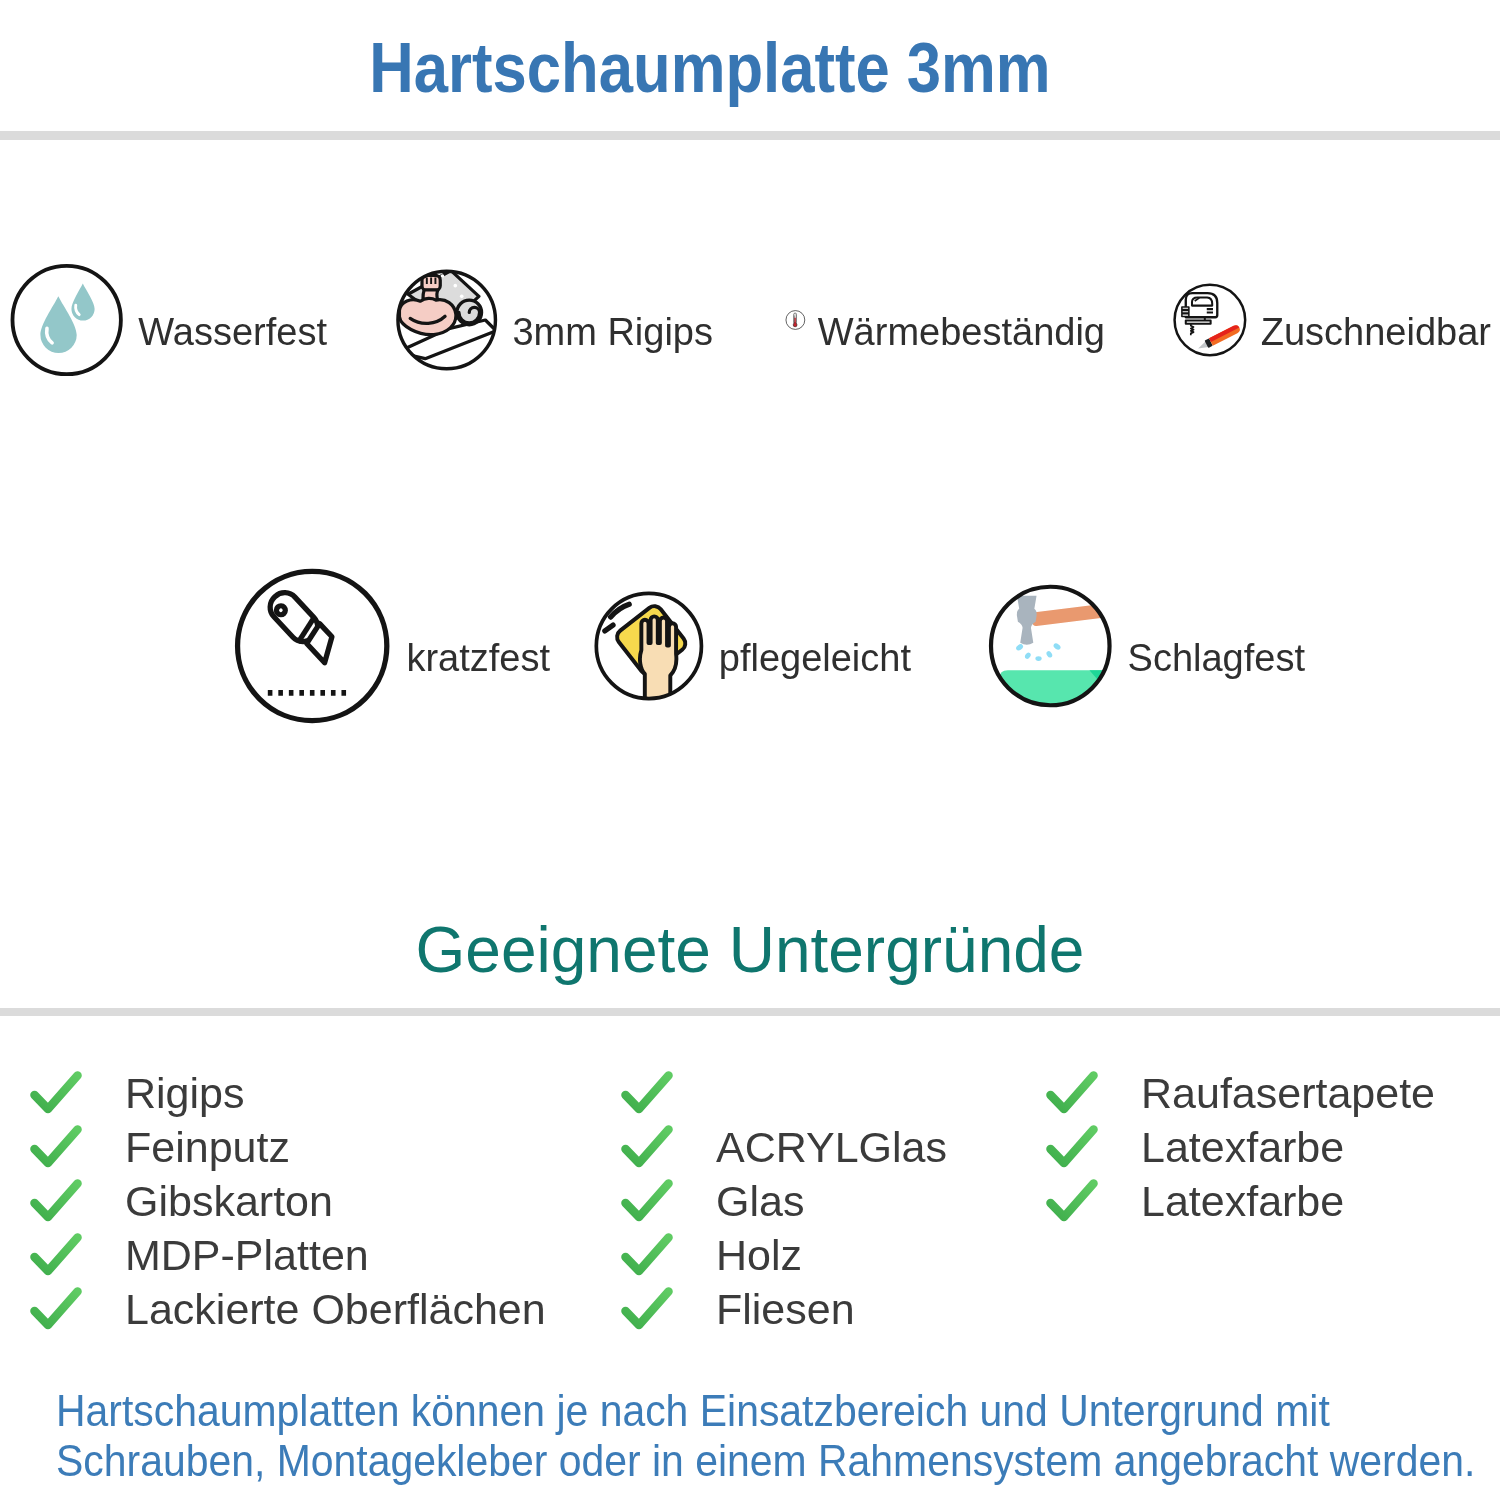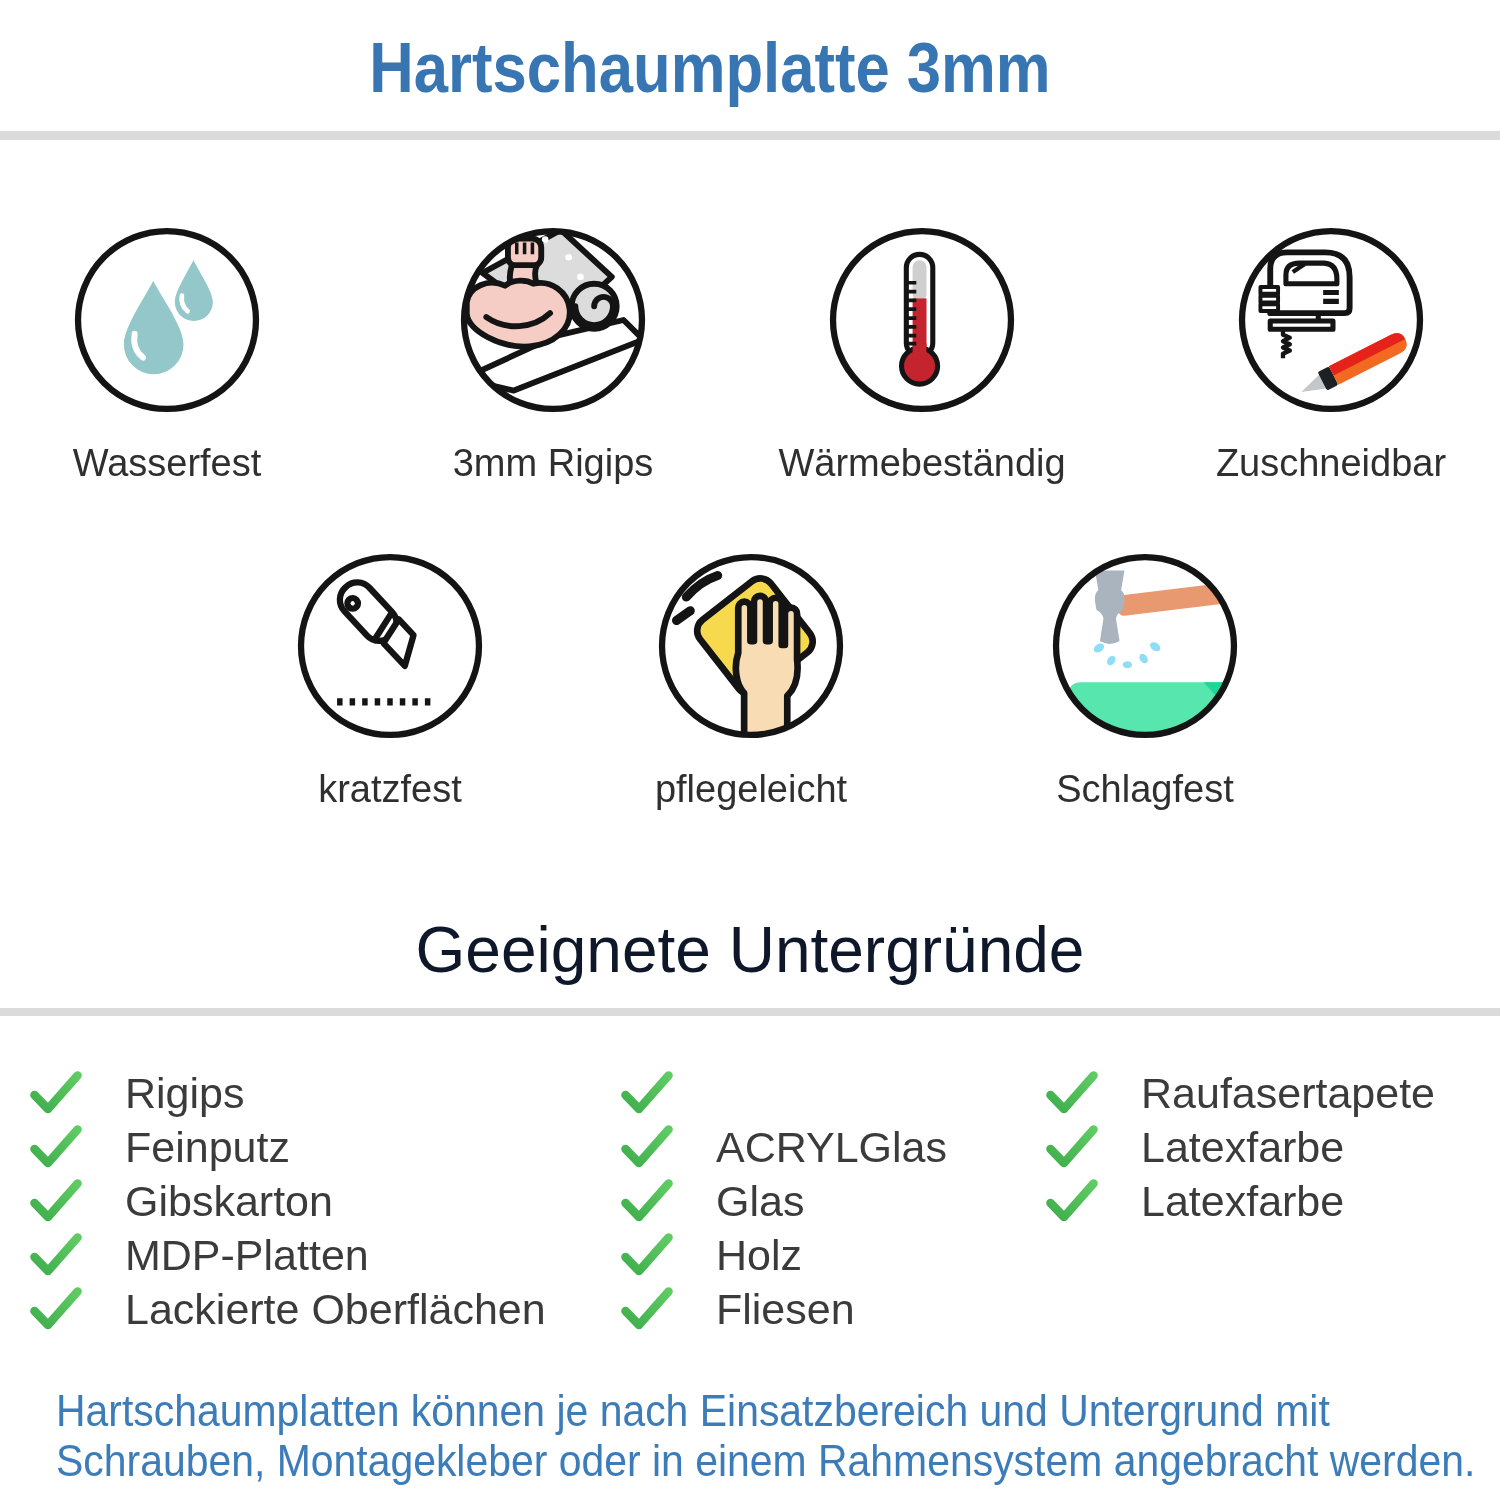--- a/index.html
+++ b/index.html
@@ -7,26 +7,26 @@
     width:1500px;height:1500px;background:#ffffff;position:relative;overflow:hidden;
     font-family:"Liberation Sans", sans-serif;
   }
   .h1{
     position:absolute;top:30px;left:-40px;width:1500px;margin:0;text-align:center;
     font-size:70px;line-height:76px;font-weight:600;color:#3876B3;
     transform:scaleX(.88);transform-origin:center;white-space:nowrap;
   }
   .h2{
     position:absolute;top:914px;left:0;width:1500px;margin:0;text-align:center;
-    font-size:64px;line-height:72px;font-weight:500;color:#0f172a;white-space:nowrap;
+    font-size:64px;line-height:72px;font-weight:500;color:#0f766e;white-space:nowrap;
   }
   .divider{position:absolute;left:0;width:1500px;background:#DBDBDB;}
   .d1{top:131px;height:9px;}
   .d2{top:1008px;height:8px;}
-  .feature{position:absolute;width:320px;display:flex;flex-direction:column;align-items:center;}
+  .feature{position:absolute;width:320px;display:flex;flex-direction:row;align-items:center;gap:12px;}
   .cicon{width:196px;height:196px;display:block;}
   .flabel{margin-top:24px;font-size:38px;font-weight:500;color:#2F2F2F;white-space:nowrap;}
   .col{position:absolute;top:1066px;}
   .ci{display:flex;align-items:center;height:54px;}
   .check{width:52px;height:46px;flex:none;}
   .ci .txt{margin-left:43px;font-size:43px;font-weight:500;color:#3B3B3B;white-space:nowrap;}
   .footer{
     position:absolute;left:56px;top:1386px;color:#3C7CB8;
     font-size:44px;line-height:50px;font-weight:500;
     transform:scaleX(.93);transform-origin:left top;white-space:nowrap;
@@ -82,21 +82,21 @@
         <path d="M31.5 10.5 V16.5 M35.5 10.5 V16.5 M39.5 10.5 V16.5" stroke="#141414" stroke-width="1.8" fill="none"></path>
         <path d="M29 22 C27.5 27 27.5 31 29.5 34.5 L41.5 31 C40.5 27 40.8 24 41.8 22 Z" fill="#F5CDC5" stroke="#141414" stroke-width="3" stroke-linejoin="round"></path>
         <path d="M6 41 C7 33 17 28.5 25.5 32.5 C30 29 36.5 29.5 40 31.5 C49 29.5 57.5 35.5 58.5 44.5 C59.5 54.5 50.5 62.5 38 63.5 C23 64.5 7 55.5 6 47 Z" fill="#F5CDC5" stroke="#141414" stroke-width="3" stroke-linejoin="round"></path>
         <path d="M16 48.5 C26 55.5 40 54.5 48.5 46.5" fill="none" stroke="#141414" stroke-width="3" stroke-linecap="round"></path>
       </g>
       <circle cx="50" cy="50" r="45.4" fill="none" stroke="#141414" stroke-width="3.2"></circle>
     </svg>
     <div class="flabel">3mm Rigips</div>
   </div>
 
-  <div class="feature" style="left:762px;top:222px">
+  <div class="feature" style="left:785px;top:222px">
     <svg class="cicon" viewBox="0 0 100 100">
       <circle cx="50" cy="50" r="45.4" fill="#fff" stroke="#141414" stroke-width="3.2"></circle>
       <rect x="42" y="16.5" width="13.5" height="52" rx="6.75" fill="#fff" stroke="#141414" stroke-width="2.6"></rect>
       <rect x="45.2" y="19.5" width="7.1" height="21" rx="3.5" fill="#CFCFCF"></rect>
       <rect x="45.2" y="39" width="7.1" height="27" fill="#C4242E"></rect>
       <circle cx="48.75" cy="73.5" r="9.2" fill="#C4242E" stroke="#141414" stroke-width="2.6"></circle>
       <rect x="45.2" y="62" width="7.1" height="8" fill="#C4242E"></rect>
       <path d="M42.5 31 h4.6 M42.5 35.5 h4.6 M42.5 40 h4.6 M42.5 44.5 h4.6 M42.5 49 h4.6 M42.5 53.5 h4.6 M42.5 58 h4.6 M42.5 62 h4.6" stroke="#141414" stroke-width="1.9"></path>
     </svg>
     <div class="flabel">Wärmebeständig</div>

